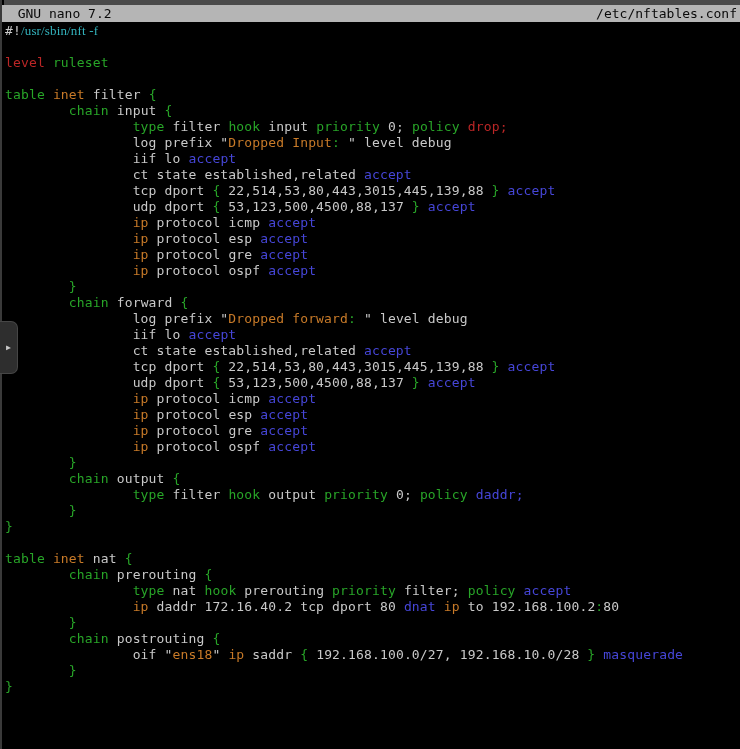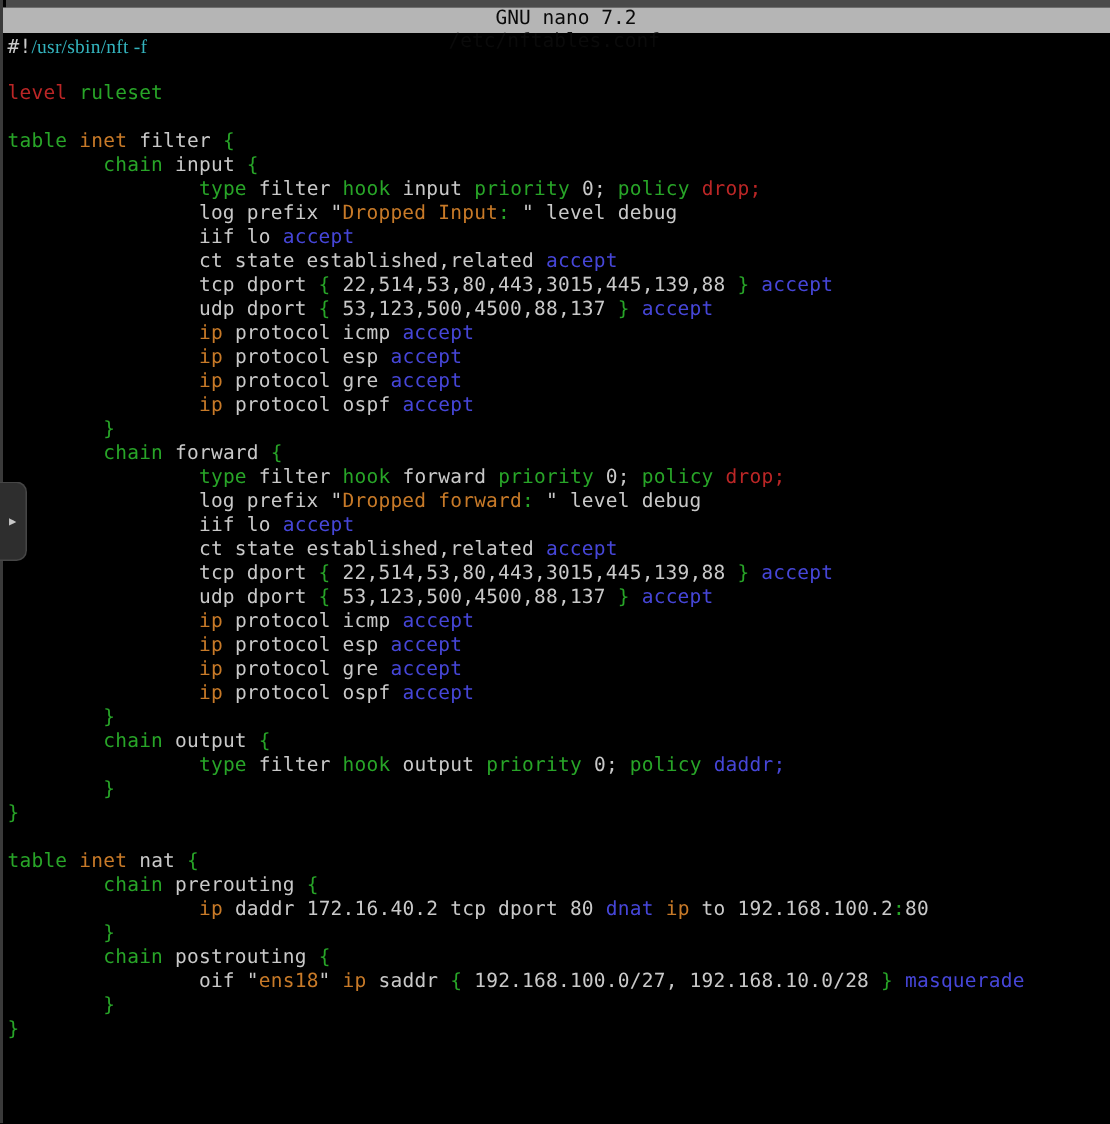--- a/index.html
+++ b/index.html
@@ -7,21 +7,21 @@
     position:relative;width:740px;height:749px;overflow:hidden;
     background:var(--c-background,#000);
     font-family:"DejaVu Sans Mono","Liberation Mono",monospace;
   }
   .left-edge{position:absolute;left:0;top:0;width:2px;height:100%;background:#3a3a3a;z-index:4;}
   .top-strip{position:absolute;left:4px;top:0;right:0;height:5px;background:var(--c-top_strip,#4a4a4a);z-index:3;}
   .titlebar{
     position:absolute;left:2px;top:5px;right:0;height:17px;
     background:var(--c-titlebar_bg,#b5b5b5);color:var(--c-titlebar_text,#0a0a0a);
     display:flex;justify-content:space-between;align-items:center;
-    font-size:13px;white-space:pre;padding-right:3px;z-index:3;flex-direction:column;
+    font-size:13px;white-space:pre;padding-right:3px;z-index:3;
   }
   .editor{
     position:absolute;left:5px;top:23px;right:0;bottom:0;
     font-size:13px;line-height:16px;letter-spacing:0.15px;z-index:2;
   }
   .line{white-space:pre;height:16px;}
   .tk-def{color:var(--c-def,#c9c9c9);}
   .tk-grn{color:var(--c-grn,#28a528);}
   .tk-red{color:var(--c-red,#bb2626);}
   .tk-org{color:var(--c-org,#c87a28);}
@@ -57,38 +57,38 @@
       <div class="line"><span class="tk-def">                iif lo </span><span class="tk-blu">accept</span></div>
       <div class="line"><span class="tk-def">                ct state established,related </span><span class="tk-blu">accept</span></div>
       <div class="line"><span class="tk-def">                tcp dport </span><span class="tk-grn">{</span><span class="tk-def"> 22,514,53,80,443,3015,445,139,88 </span><span class="tk-grn">}</span><span class="tk-def"> </span><span class="tk-blu">accept</span></div>
       <div class="line"><span class="tk-def">                udp dport </span><span class="tk-grn">{</span><span class="tk-def"> 53,123,500,4500,88,137 </span><span class="tk-grn">}</span><span class="tk-def"> </span><span class="tk-blu">accept</span></div>
       <div class="line"><span class="tk-def">                </span><span class="tk-org">ip</span><span class="tk-def"> protocol icmp </span><span class="tk-blu">accept</span></div>
       <div class="line"><span class="tk-def">                </span><span class="tk-org">ip</span><span class="tk-def"> protocol esp </span><span class="tk-blu">accept</span></div>
       <div class="line"><span class="tk-def">                </span><span class="tk-org">ip</span><span class="tk-def"> protocol gre </span><span class="tk-blu">accept</span></div>
       <div class="line"><span class="tk-def">                </span><span class="tk-org">ip</span><span class="tk-def"> protocol ospf </span><span class="tk-blu">accept</span></div>
       <div class="line"><span class="tk-def">        </span><span class="tk-grn">}</span></div>
       <div class="line"><span class="tk-def">        </span><span class="tk-grn">chain</span><span class="tk-def"> forward </span><span class="tk-grn">{</span></div>
-      <div class="line"><span class="tk-def">                </span><span class="tk-grn">type</span><span class="tk-def"> filter </span><span class="tk-grn">hook</span><span class="tk-def"> forward </span><span class="tk-grn">priority</span><span class="tk-def"> 0; </span><span class="tk-grn">policy</span><span class="tk-def"> </span><span class="tk-red">drop;</span></div>
       <div class="line"><span class="tk-def">                log prefix "</span><span class="tk-org">Dropped forward</span><span class="tk-grn">:</span><span class="tk-def"> " level debug</span></div>
       <div class="line"><span class="tk-def">                iif lo </span><span class="tk-blu">accept</span></div>
       <div class="line"><span class="tk-def">                ct state established,related </span><span class="tk-blu">accept</span></div>
       <div class="line"><span class="tk-def">                tcp dport </span><span class="tk-grn">{</span><span class="tk-def"> 22,514,53,80,443,3015,445,139,88 </span><span class="tk-grn">}</span><span class="tk-def"> </span><span class="tk-blu">accept</span></div>
       <div class="line"><span class="tk-def">                udp dport </span><span class="tk-grn">{</span><span class="tk-def"> 53,123,500,4500,88,137 </span><span class="tk-grn">}</span><span class="tk-def"> </span><span class="tk-blu">accept</span></div>
       <div class="line"><span class="tk-def">                </span><span class="tk-org">ip</span><span class="tk-def"> protocol icmp </span><span class="tk-blu">accept</span></div>
       <div class="line"><span class="tk-def">                </span><span class="tk-org">ip</span><span class="tk-def"> protocol esp </span><span class="tk-blu">accept</span></div>
       <div class="line"><span class="tk-def">                </span><span class="tk-org">ip</span><span class="tk-def"> protocol gre </span><span class="tk-blu">accept</span></div>
       <div class="line"><span class="tk-def">                </span><span class="tk-org">ip</span><span class="tk-def"> protocol ospf </span><span class="tk-blu">accept</span></div>
       <div class="line"><span class="tk-def">        </span><span class="tk-grn">}</span></div>
       <div class="line"><span class="tk-def">        </span><span class="tk-grn">chain</span><span class="tk-def"> output </span><span class="tk-grn">{</span></div>
       <div class="line"><span class="tk-def">                </span><span class="tk-grn">type</span><span class="tk-def"> filter </span><span class="tk-grn">hook</span><span class="tk-def"> output </span><span class="tk-grn">priority</span><span class="tk-def"> 0; </span><span class="tk-grn">policy</span><span class="tk-def"> </span><span class="tk-blu">daddr;</span></div>
       <div class="line"><span class="tk-def">        </span><span class="tk-grn">}</span></div>
       <div class="line"><span class="tk-grn">}</span></div>
       <div class="line"> </div>
       <div class="line"><span class="tk-grn">table</span><span class="tk-def"> </span><span class="tk-org">inet</span><span class="tk-def"> nat </span><span class="tk-grn">{</span></div>
       <div class="line"><span class="tk-def">        </span><span class="tk-grn">chain</span><span class="tk-def"> prerouting </span><span class="tk-grn">{</span></div>
+      <div class="line"><span class="tk-def">                </span><span class="tk-grn">type</span><span class="tk-def"> nat </span><span class="tk-grn">hook</span><span class="tk-def"> prerouting </span><span class="tk-grn">priority</span><span class="tk-def"> filter; </span><span class="tk-grn">policy</span><span class="tk-def"> </span><span class="tk-blu">accept</span></div>
       <div class="line"><span class="tk-def">                </span><span class="tk-org">ip</span><span class="tk-def"> daddr 172.16.40.2 tcp dport 80 </span><span class="tk-blu">dnat</span><span class="tk-def"> </span><span class="tk-org">ip</span><span class="tk-def"> to 192.168.100.2</span><span class="tk-grn">:</span><span class="tk-def">80</span></div>
       <div class="line"><span class="tk-def">        </span><span class="tk-grn">}</span></div>
       <div class="line"><span class="tk-def">        </span><span class="tk-grn">chain</span><span class="tk-def"> postrouting </span><span class="tk-grn">{</span></div>
       <div class="line"><span class="tk-def">                oif "</span><span class="tk-org">ens18</span><span class="tk-def">" </span><span class="tk-org">ip</span><span class="tk-def"> saddr </span><span class="tk-grn">{</span><span class="tk-def"> 192.168.100.0/27, 192.168.10.0/28 </span><span class="tk-grn">}</span><span class="tk-def"> </span><span class="tk-blu">masquerade</span></div>
       <div class="line"><span class="tk-def">        </span><span class="tk-grn">}</span></div>
       <div class="line"><span class="tk-grn">}</span></div>
     </div>
   <div class="side-tab">
     <span class="chev">▶</span>
   </div>

